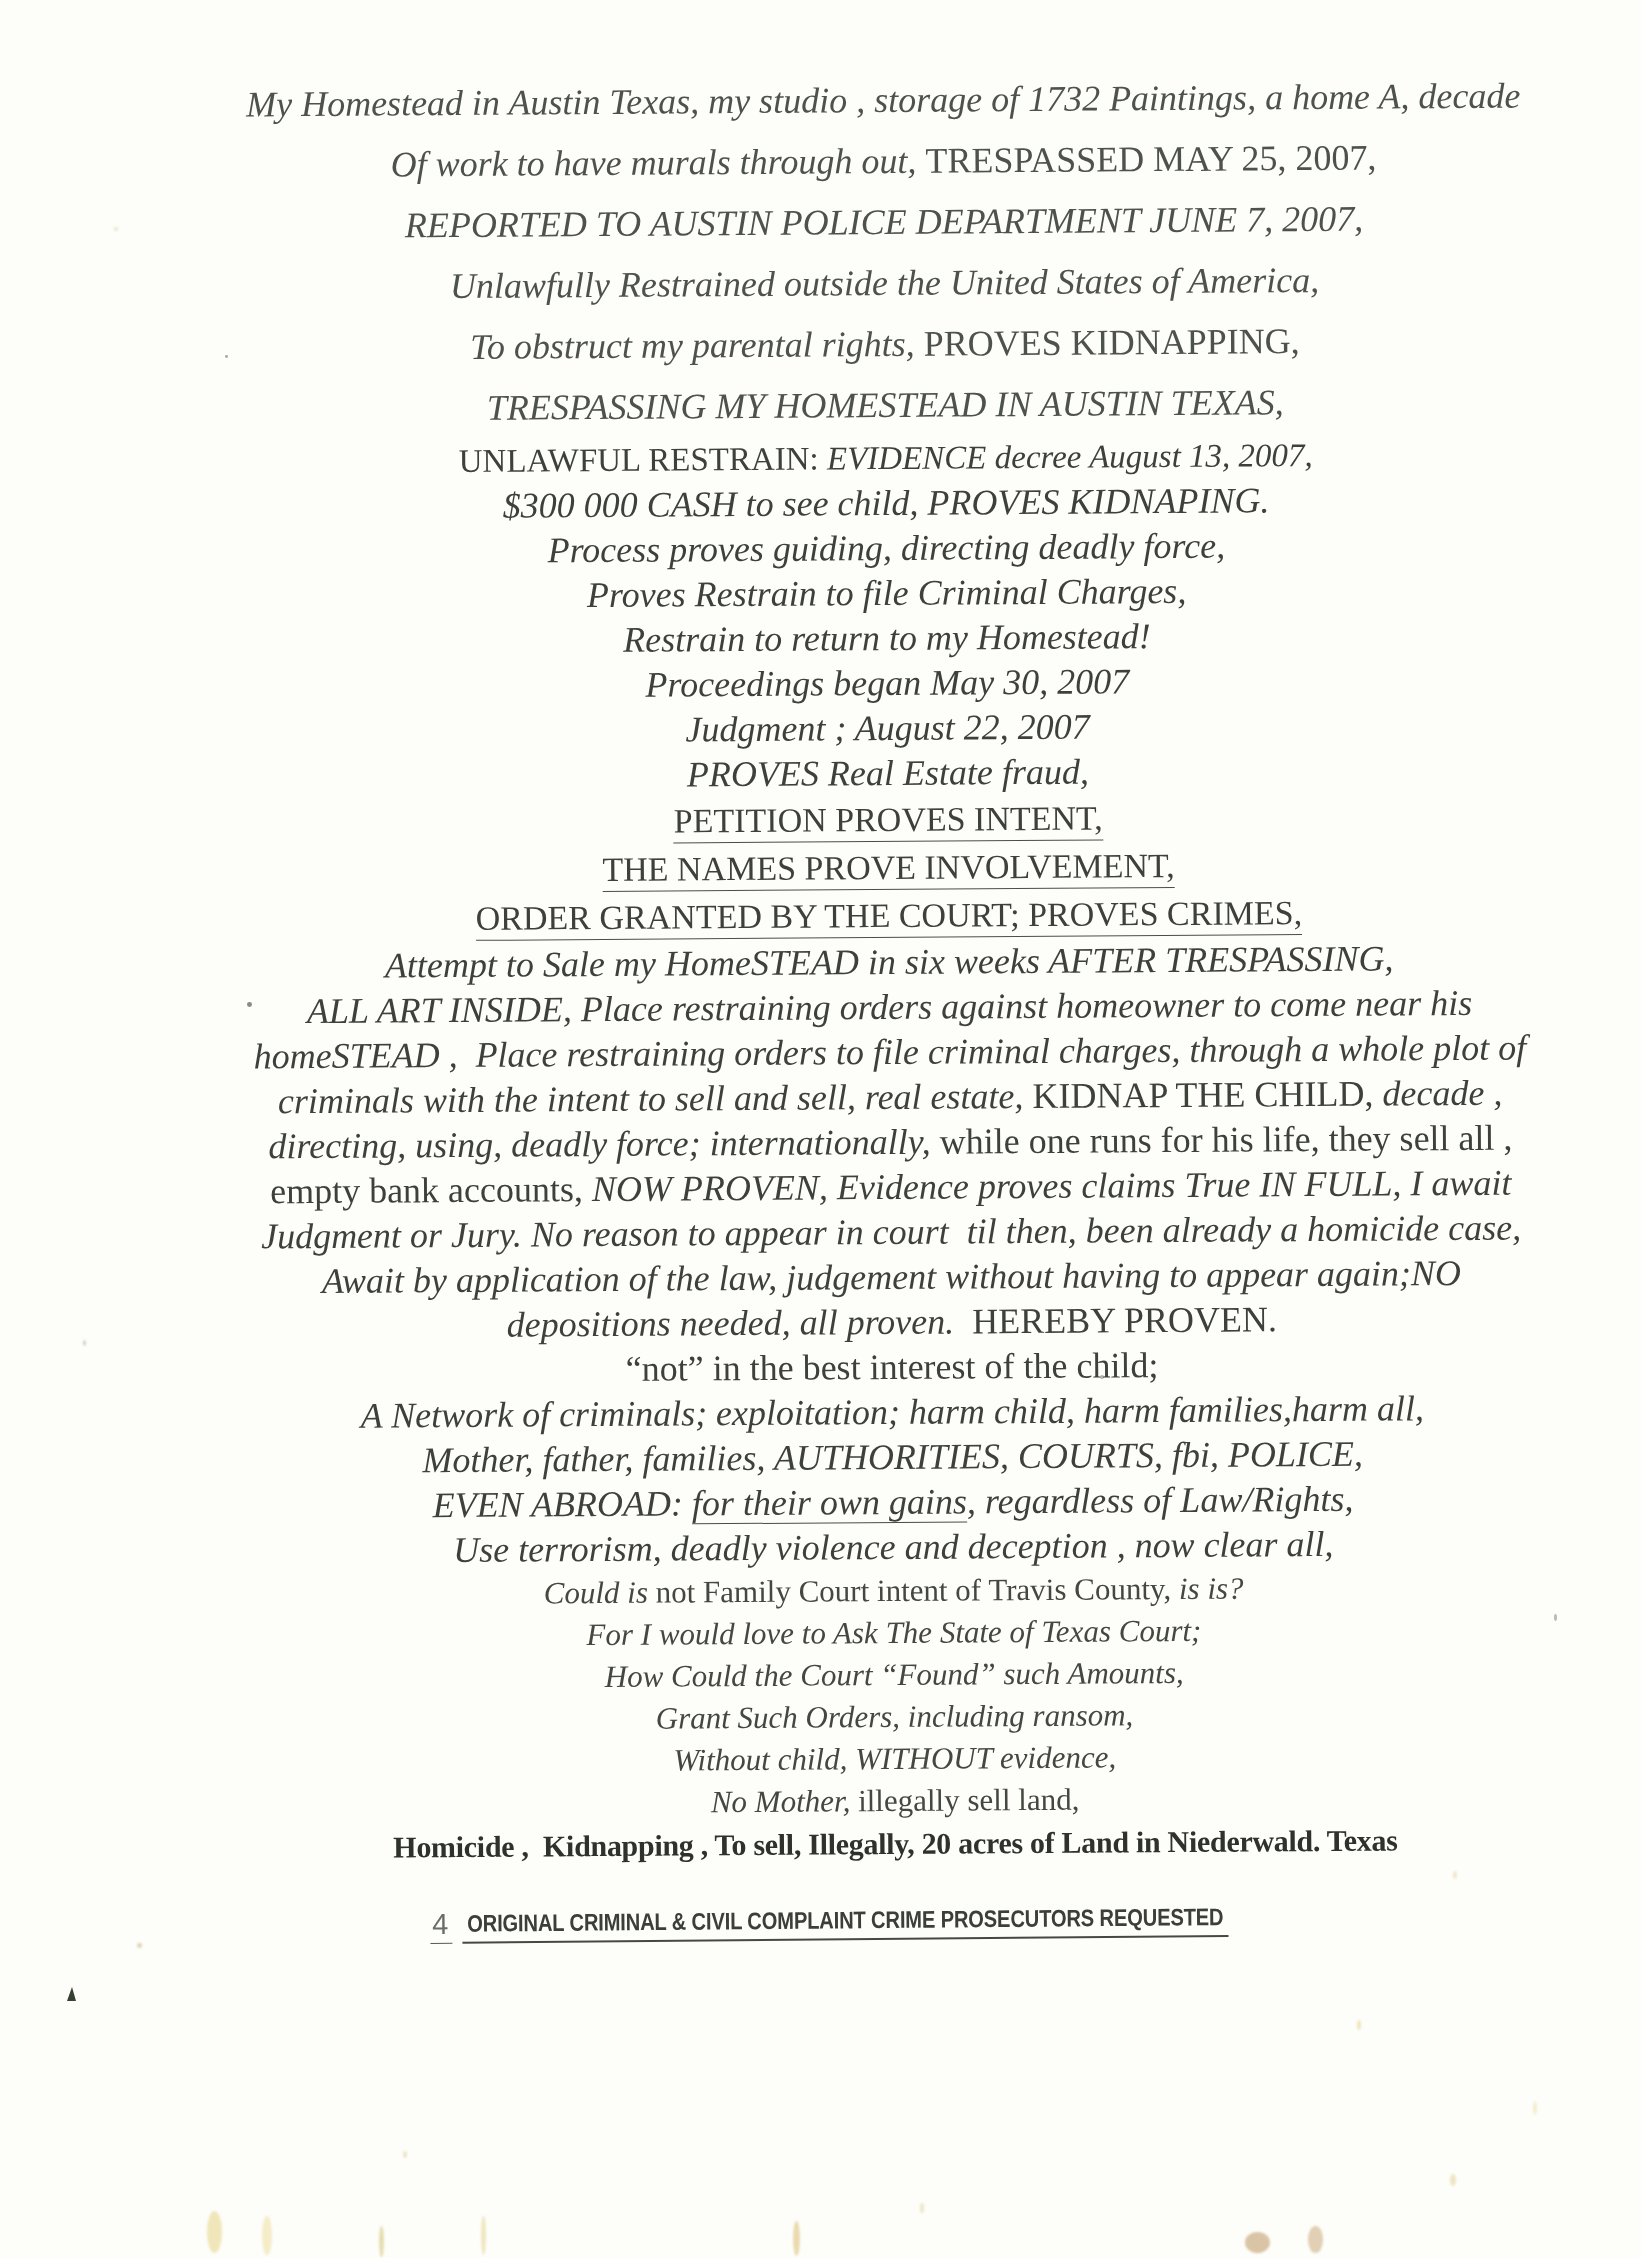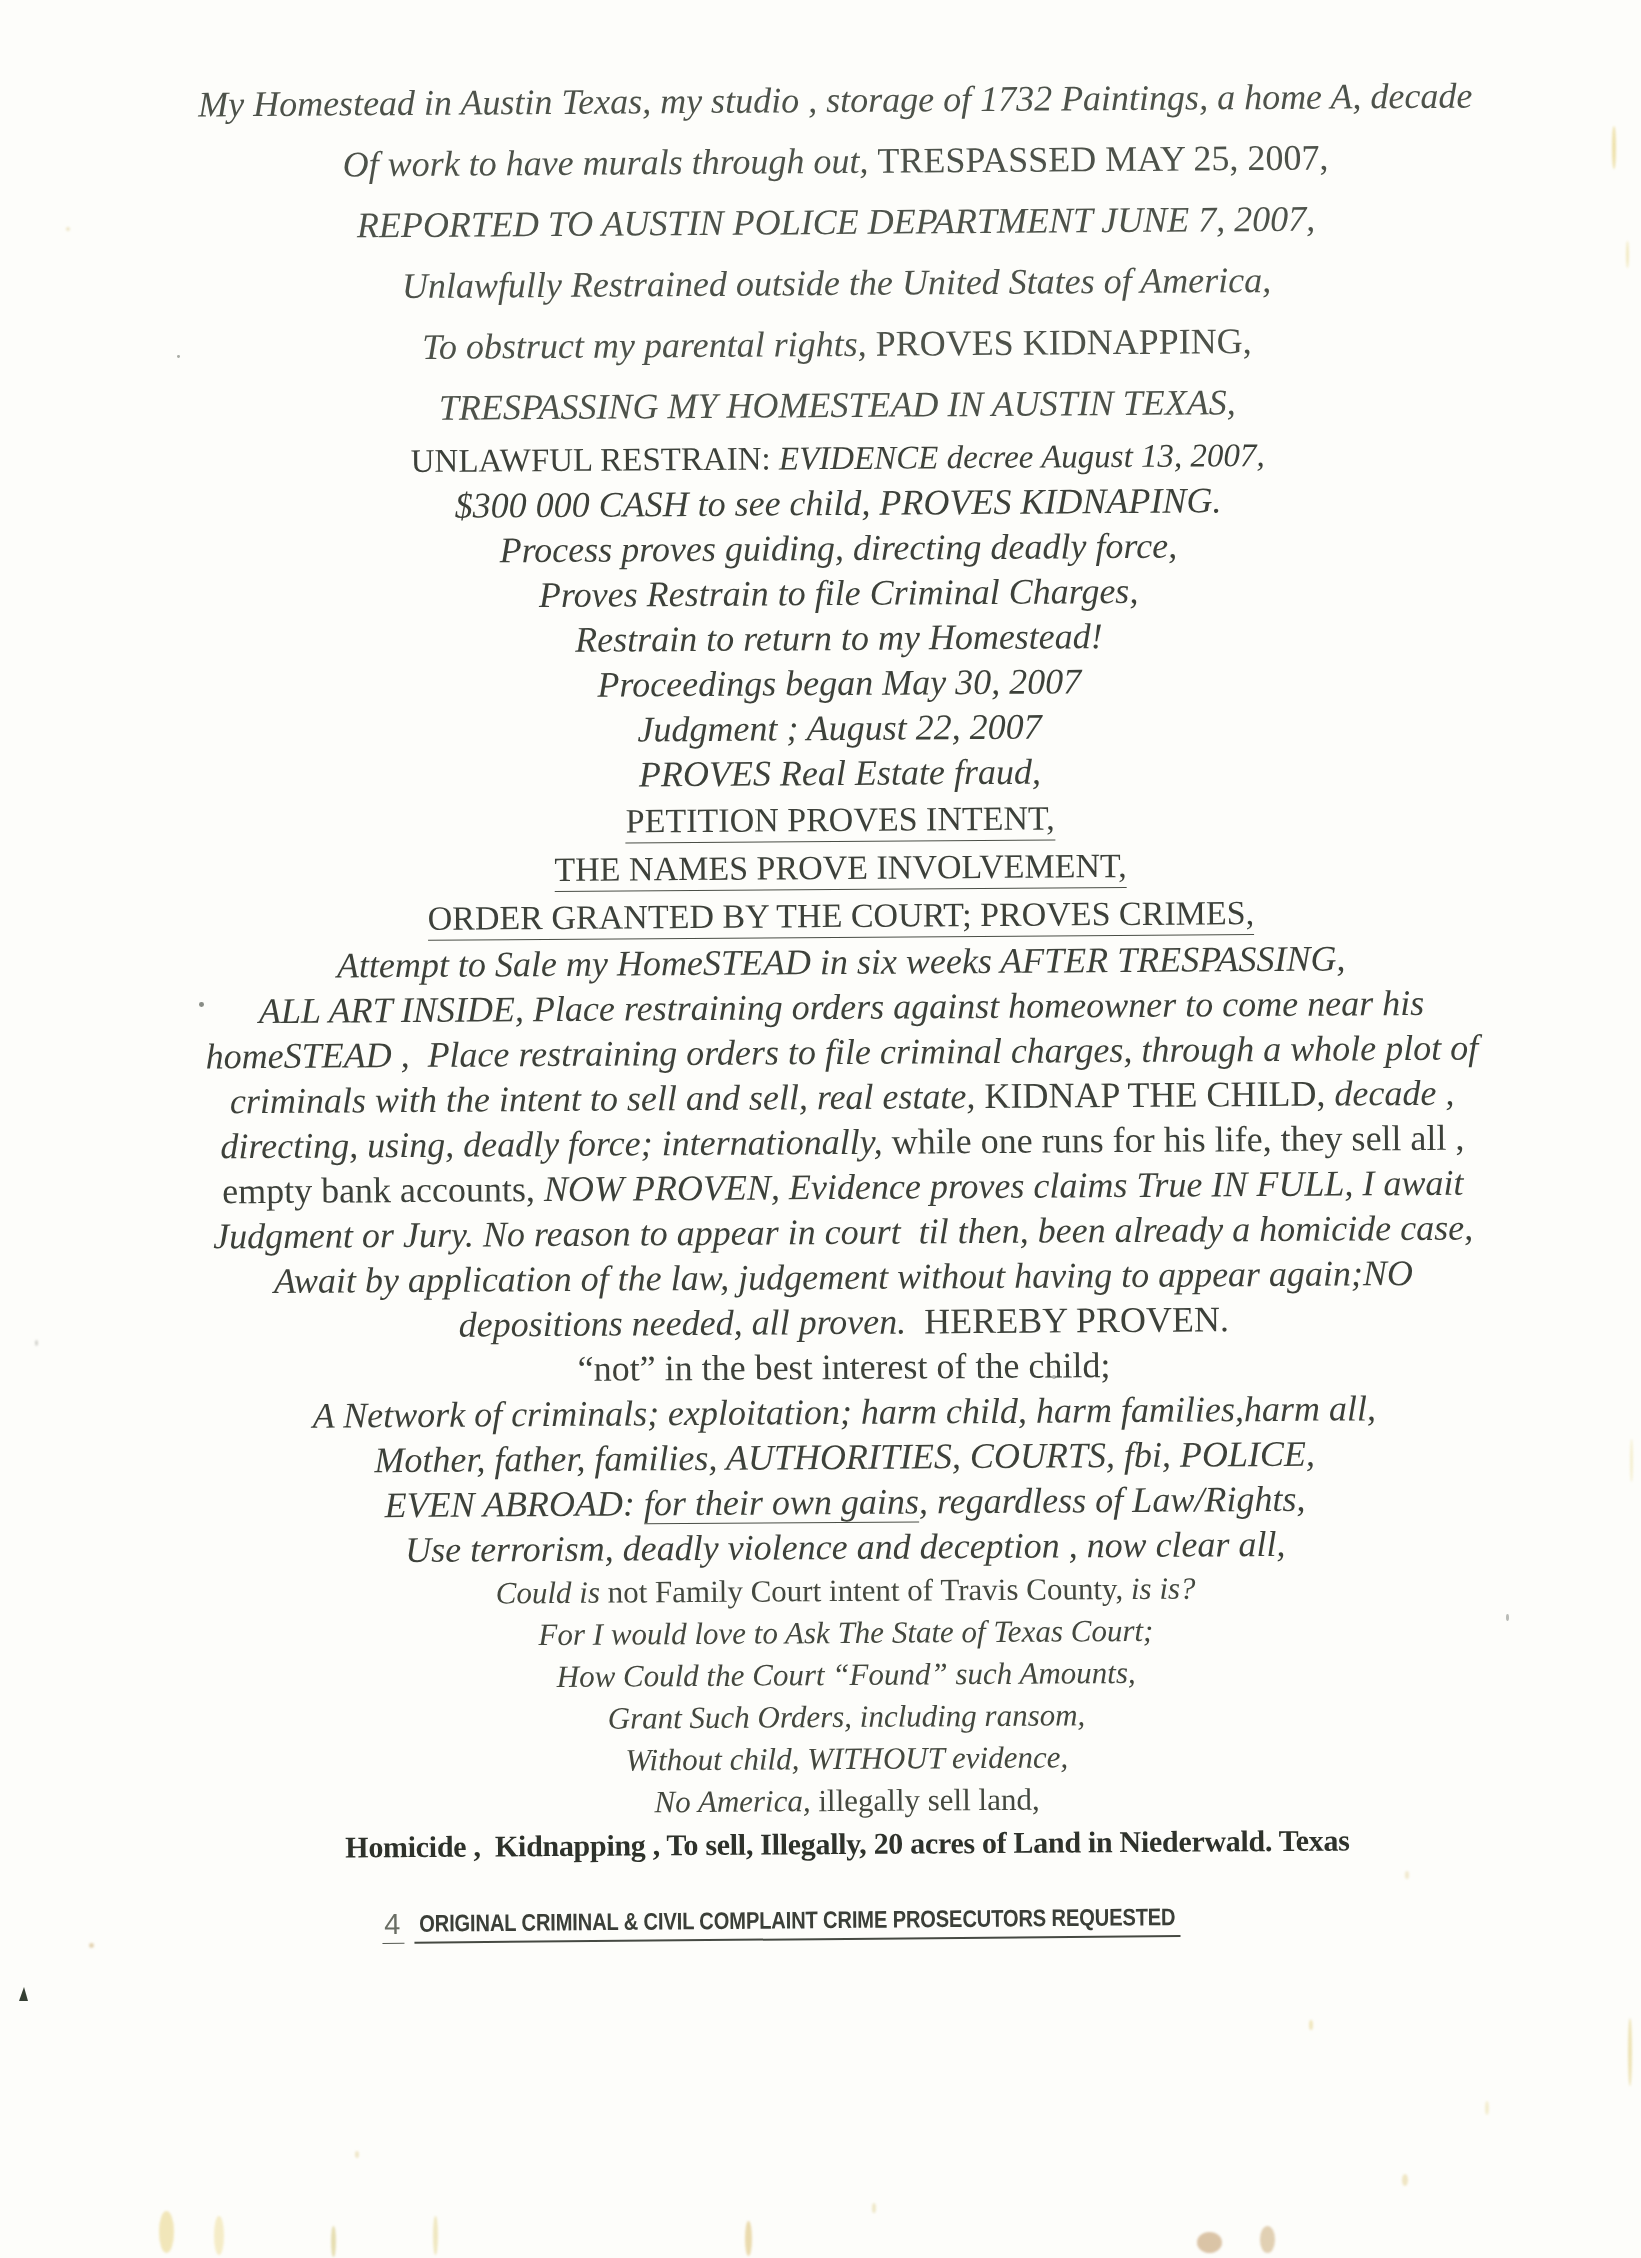--- a/index.html
+++ b/index.html
@@ -6,20 +6,21 @@
   body{
     width:1641px;height:2258px;
     background:#fdfdfa;
     font-family:"Liberation Serif",serif;
     overflow:hidden;
   }
   .sheet{
     position:absolute;inset:0;
     background:#fdfdfa;
     overflow:hidden;
+    margin-left:48px;
   }
   .content{
     position:absolute;left:111px;top:70px;width:1448px;
     transform:rotate(-0.4deg);
     transform-origin:50% 0;
   }
   .line{
     text-align:center;
     white-space:nowrap;
     color:#3d413a;
@@ -105,21 +106,21 @@
       <div class="line mid"><span class="rm">“not” in the best interest of the child;</span></div>
       <div class="line mid"><span class="it">A Network of criminals; exploitation; harm child, harm families,harm all,</span></div>
       <div class="line mid"><span class="it">Mother, father, families, AUTHORITIES, COURTS, fbi, POLICE,</span></div>
       <div class="line mid"><span class="it">EVEN ABROAD: </span><span class="it u2">for their own gains</span><span class="it">, regardless of Law/Rights,</span></div>
       <div class="line mid"><span class="it">Use terrorism, deadly violence and deception , now clear all,</span></div>
       <div class="line sm"><span class="it">Could is </span><span class="rm">not Family Court intent of Travis County, </span><span class="it">is is?</span></div>
       <div class="line sm"><span class="it">For I would love to Ask The State of Texas Court;</span></div>
       <div class="line sm"><span class="it">How Could the Court “Found” such Amounts,</span></div>
       <div class="line sm"><span class="it">Grant Such Orders, including ransom,</span></div>
       <div class="line sm"><span class="it">Without child, WITHOUT evidence,</span></div>
-      <div class="line sm"><span class="it">No America, </span><span class="rm">illegally sell land,</span></div>
+      <div class="line sm"><span class="it">No Mother, </span><span class="rm">illegally sell land,</span></div>
       <div class="line strong"><span class="rm b">Homicide ,&nbsp; Kidnapping , To sell, Illegally, 20 acres of Land in Niederwald. Texas</span></div>
     </div>
 
   <div class="footer">
     <span class="pagenum">4</span>
     <span class="footer-text">ORIGINAL CRIMINAL &amp; CIVIL COMPLAINT CRIME PROSECUTORS REQUESTED</span>
   </div>
 
   <span class="mark-dot" style="left:199px;top:1002px;width:4.8px;height:4.8px;opacity:.7;"></span>
   <span class="mark-dot" style="left:177px;top:355px;width:2.9px;height:2.9px;opacity:.5;"></span>

